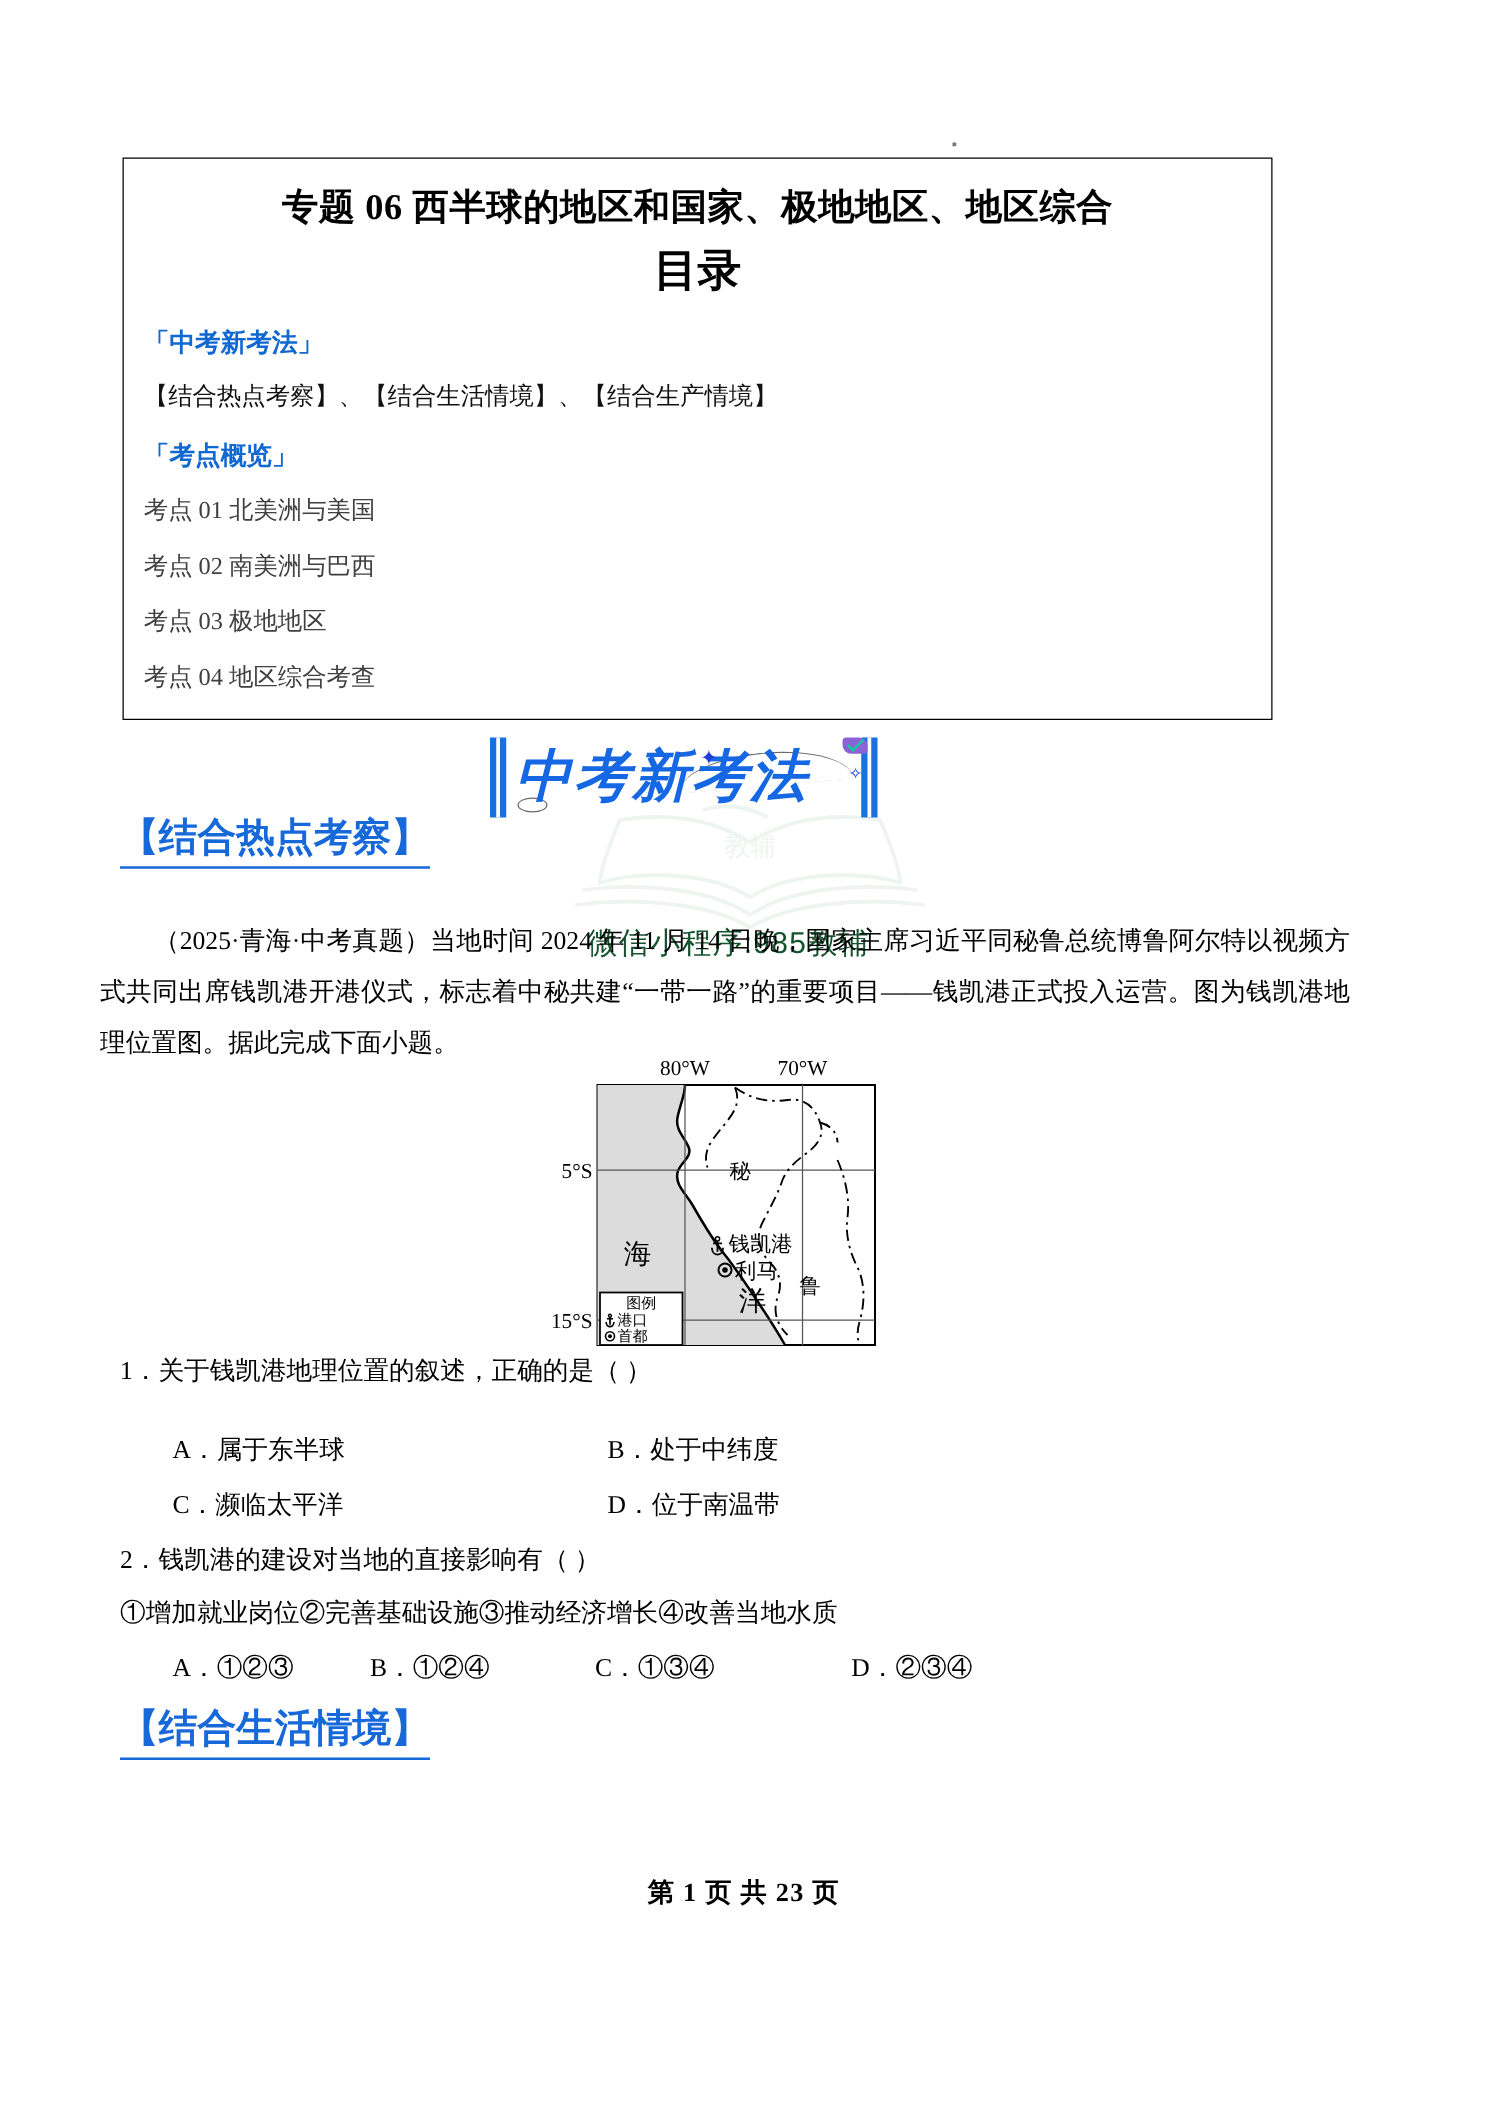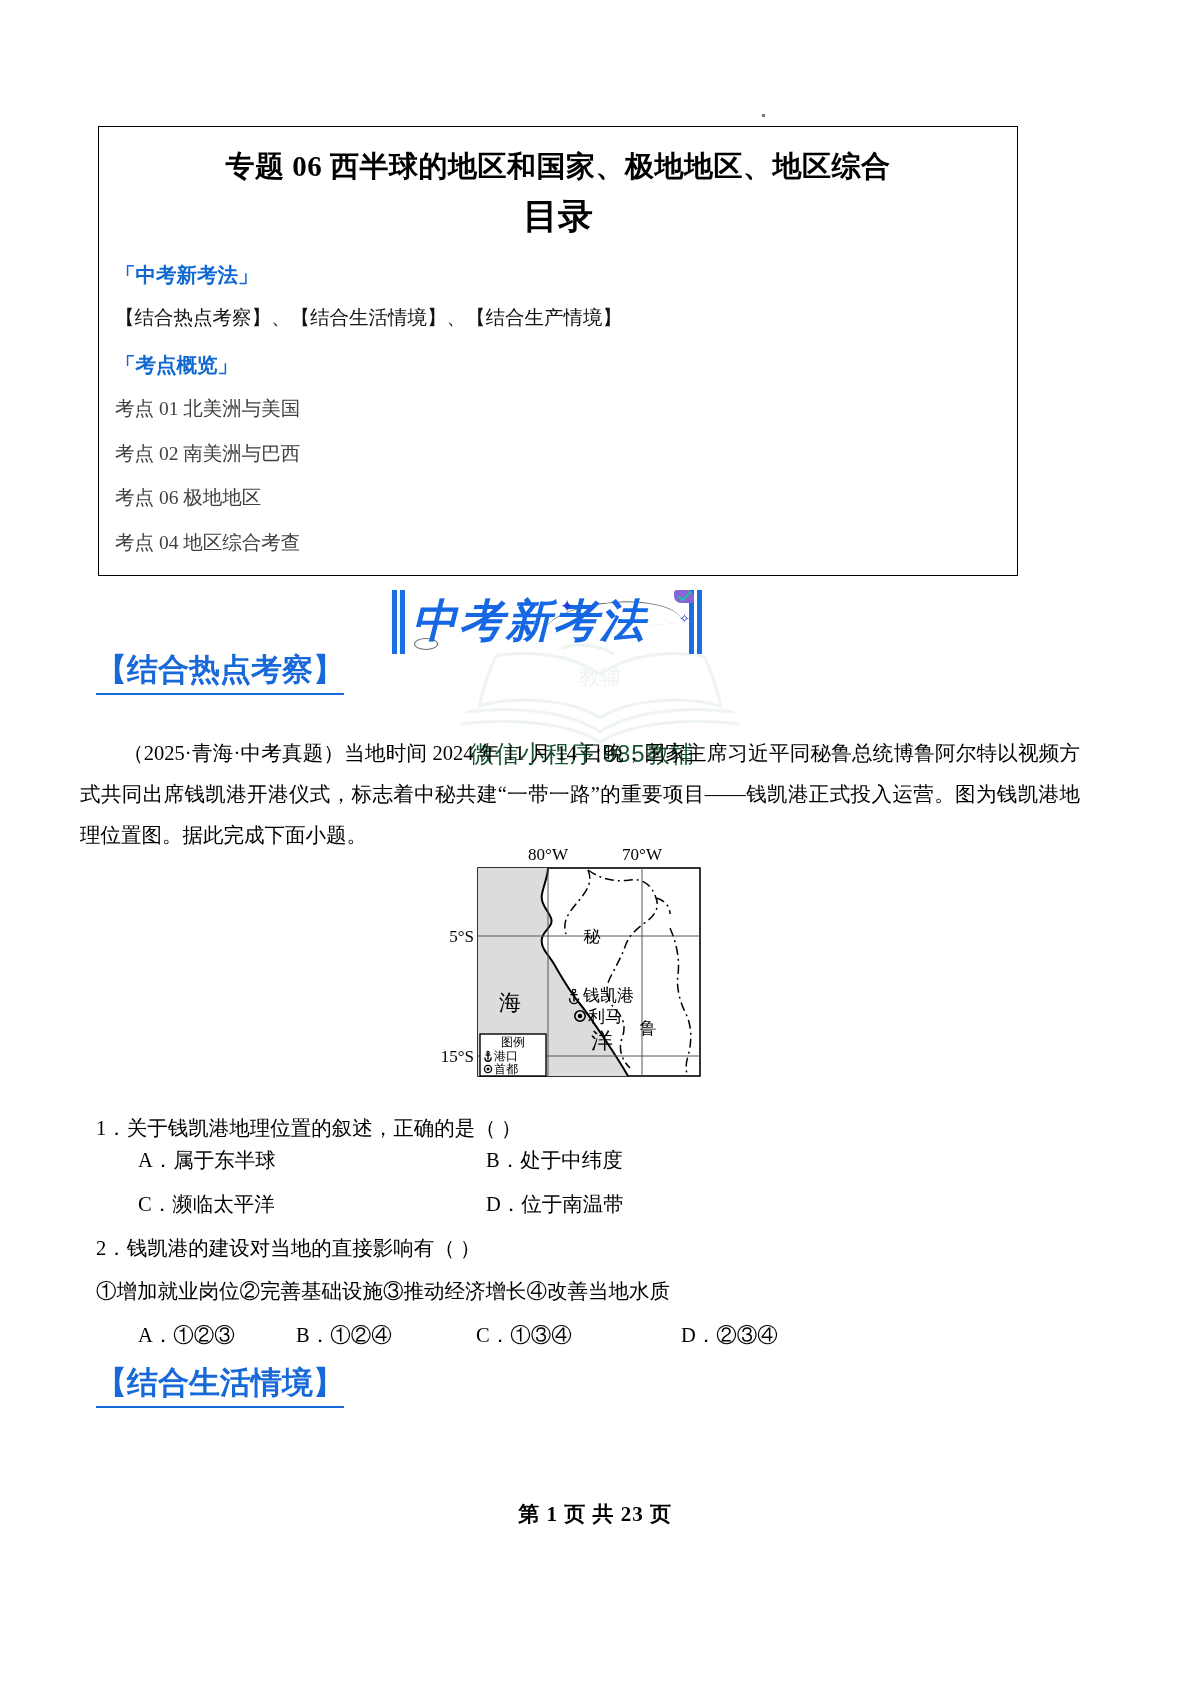--- a/index.html
+++ b/index.html
@@ -244,21 +244,21 @@
   <div class="toc-box">
     <div class="doc-title">专题 06  西半球的地区和国家、极地地区、地区综合</div>
     <div class="doc-subtitle">目录</div>
 
     <div class="blue-bracket">「中考新考法」</div>
     <div class="toc-line">【结合热点考察】、【结合生活情境】、【结合生产情境】</div>
 
     <div class="blue-bracket">「考点概览」</div>
     <div class="toc-point">考点 01  北美洲与美国</div>
     <div class="toc-point">考点 02  南美洲与巴西</div>
-    <div class="toc-point">考点 06  极地地区</div>
+    <div class="toc-point">考点 03  极地地区</div>
     <div class="toc-point">考点 04  地区综合考查</div>
   </div>
 
   <svg class="wm-book" viewBox="0 0 300 106">
     <g fill="none" stroke="#eef4ef" stroke-width="3">
       <path d="M150 34 C120 14 80 10 46 16 C46 16 30 52 30 66 C64 56 120 58 150 78"></path>
       <path d="M150 34 C180 14 220 10 254 16 C254 16 270 52 270 66 C236 56 180 58 150 78"></path>
       <path d="M16 72 C60 66 118 70 150 92 C182 70 240 66 284 72"></path>
       <path d="M10 84 C58 78 118 82 150 102 C182 82 242 78 290 84"></path>
     </g>
@@ -354,21 +354,21 @@
         <text x="64" y="222" font-family="'Liberation Serif', serif" font-size="12" fill="#000">港口</text>
         <g>
           <circle cx="58" cy="231" r="3.6" fill="none" stroke="#000" stroke-width="1.3"></circle>
           <circle cx="58" cy="231" r="1.6" fill="#000"></circle>
         </g>
         <text x="64" y="235" font-family="'Liberation Serif', serif" font-size="12" fill="#000">首都</text>
       </g>
     </svg>
   </div>
 
-  <div class="qline" style="top:1108px;">
+  <div class="qline" style="top:1077px;">
     <span>1．</span><span>关于钱凯港地理位置的叙述，正确的是（    ）</span>
   </div>
 
   <div class="opt-row" style="top:1140px;">
     <span class="opt" style="left:42px;"><span>A．</span><span>属于东半球</span></span>
     <span class="opt" style="left:390px;"><span>B．</span><span>处于中纬度</span></span>
   </div>
 
   <div class="opt-row" style="top:1184px;">
     <span class="opt" style="left:42px;"><span>C．</span><span>濒临太平洋</span></span>

